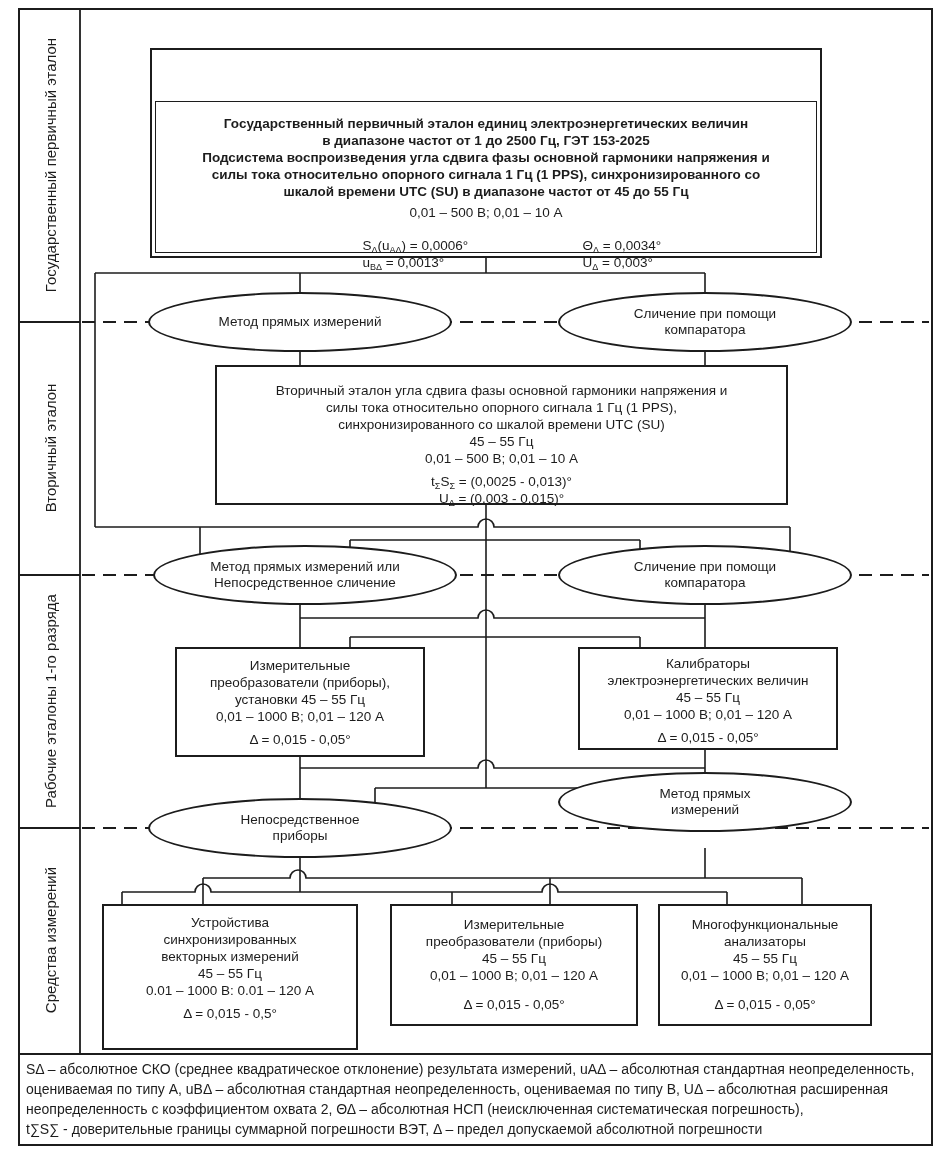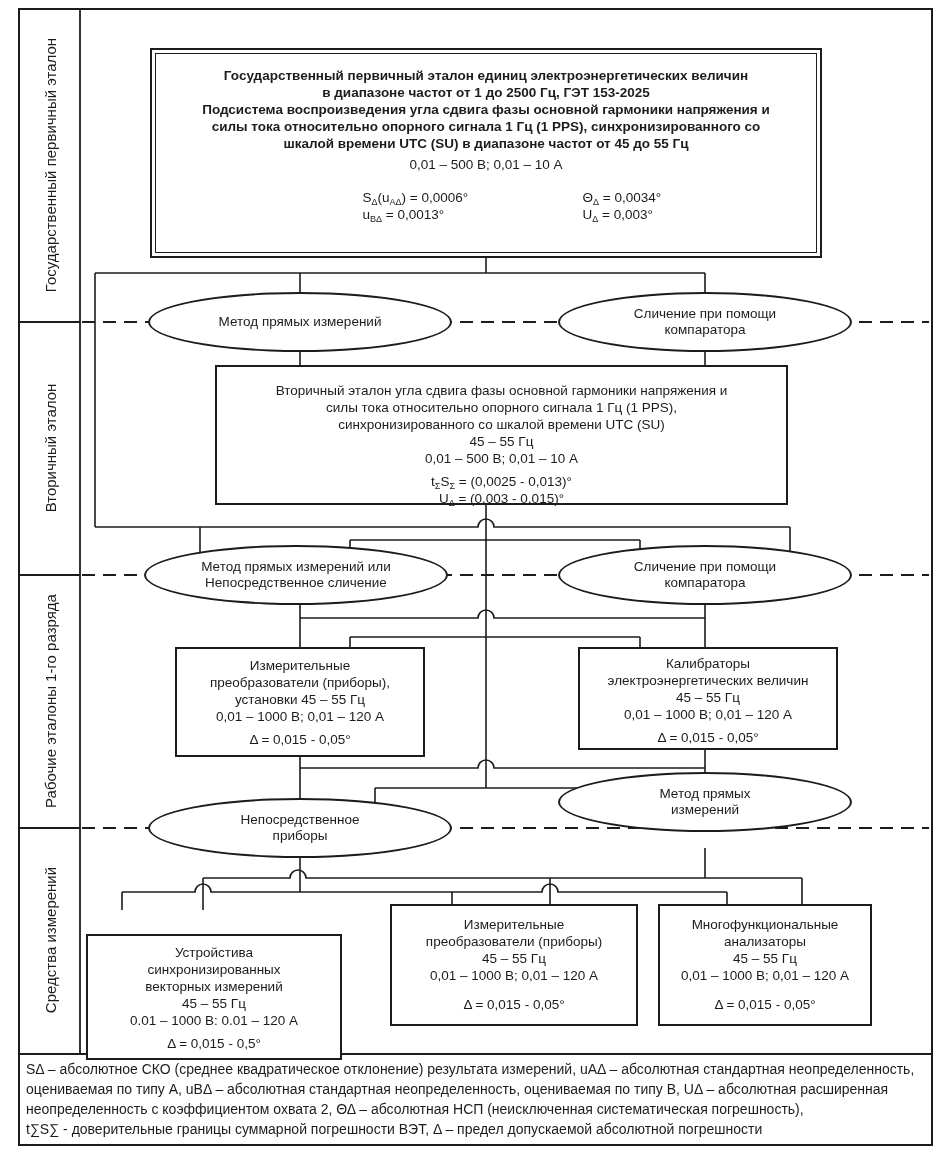--- a/index.html
+++ b/index.html
@@ -5,21 +5,21 @@
   html,body{margin:0;padding:0;background:#fff;}
   .page{position:relative;width:949px;height:1152px;background:#fff;overflow:hidden;
         font-family:"Liberation Sans",sans-serif;color:#1c1c1c;}
   .outer-border{position:absolute;left:18px;top:8px;width:911px;height:1134px;
         border:2px solid #1c1c1c;}
   svg.lines{position:absolute;left:0;top:0;z-index:1;}
   .shape{position:absolute;z-index:2;background:#fff;box-sizing:border-box;}
   .rectbox{border:2px solid #1c1c1c;text-align:center;}
   .dblbox{border:2px solid #1c1c1c;}
   .dblbox .inner{position:absolute;inset:3px;border:1.5px solid #1c1c1c;box-sizing:border-box;
-        text-align:center;}
+        text-align:center;margin-top:48px;}
   .ellipse{border:2px solid #1c1c1c;border-radius:50%;display:flex;align-items:center;
         justify-content:center;text-align:center;font-size:13.5px;line-height:16px;
         white-space:pre-line;}
   .t{font-size:13.5px;line-height:17px;}
   .b{font-weight:bold;}
   .gap{height:6px;}
   sub{font-size:9px;vertical-align:-3px;line-height:0;}
   .metrics-row{display:flex;text-align:left;padding-left:193px;margin-top:16px;justify-content:center;}
   .metrics-row .mcol{width:220px;}
   .side-label{position:absolute;z-index:2;font-size:15px;white-space:nowrap;
@@ -106,21 +106,21 @@
     <div class="t">Вторичный эталон угла сдвига фазы основной гармоники напряжения и</div>
     <div class="t">силы тока относительно опорного сигнала 1 Гц (1 PPS),</div>
     <div class="t">синхронизированного со шкалой времени UTC (SU)</div>
     <div class="t">45 – 55 Гц</div>
     <div class="t">0,01 – 500 В; 0,01 – 10 А</div>
     <div class="gap"></div>
     <div class="t">t<sub>Σ</sub>S<sub>Σ</sub> = (0,0025 - 0,013)°</div>
     <div class="t">U<sub>Δ</sub> = (0,003 - 0,015)°</div>
   </div>
 
-  <div class="shape ellipse" style="left:144px;top:545px;width:304px;height:60px;">Метод прямых измерений или
+  <div class="shape ellipse" style="left:153px;top:545px;width:304px;height:60px;">Метод прямых измерений или
 Непосредственное сличение</div>
   <div class="shape ellipse" style="left:558px;top:545px;width:294px;height:60px;">Сличение при помощи
 компаратора</div>
 
   <div class="shape rectbox" style="left:175px;top:647px;width:250px;height:110px;padding-top:8px;">
     <div class="t">Измерительные</div>
     <div class="t">преобразователи (приборы),</div>
     <div class="t">установки 45 – 55 Гц</div>
     <div class="t">0,01 – 1000 В; 0,01 – 120 А</div>
     <div class="gap"></div>
@@ -133,21 +133,21 @@
     <div class="t">0,01 – 1000 В; 0,01 – 120 А</div>
     <div class="gap"></div>
     <div class="t">Δ = 0,015 - 0,05°</div>
   </div>
 
   <div class="shape ellipse" style="left:148px;top:798px;width:304px;height:60px;">Непосредственное
 приборы</div>
   <div class="shape ellipse" style="left:558px;top:772px;width:294px;height:60px;">Метод прямых
 измерений</div>
 
-  <div class="shape rectbox" style="left:86px;top:904px;width:256px;height:126px;padding-top:8px;margin-top:30px;">
+  <div class="shape rectbox" style="left:102px;top:904px;width:256px;height:146px;padding-top:8px;">
     <div class="t">Устройстива</div>
     <div class="t">синхронизированных</div>
     <div class="t">векторных измерений</div>
     <div class="t">45 – 55 Гц</div>
     <div class="t">0.01 – 1000 В: 0.01 – 120 А</div>
     <div class="gap"></div>
     <div class="t">Δ = 0,015 - 0,5°</div>
   </div>
   <div class="shape rectbox" style="left:390px;top:904px;width:248px;height:122px;padding-top:10px;">
     <div class="t">Измерительные</div>

